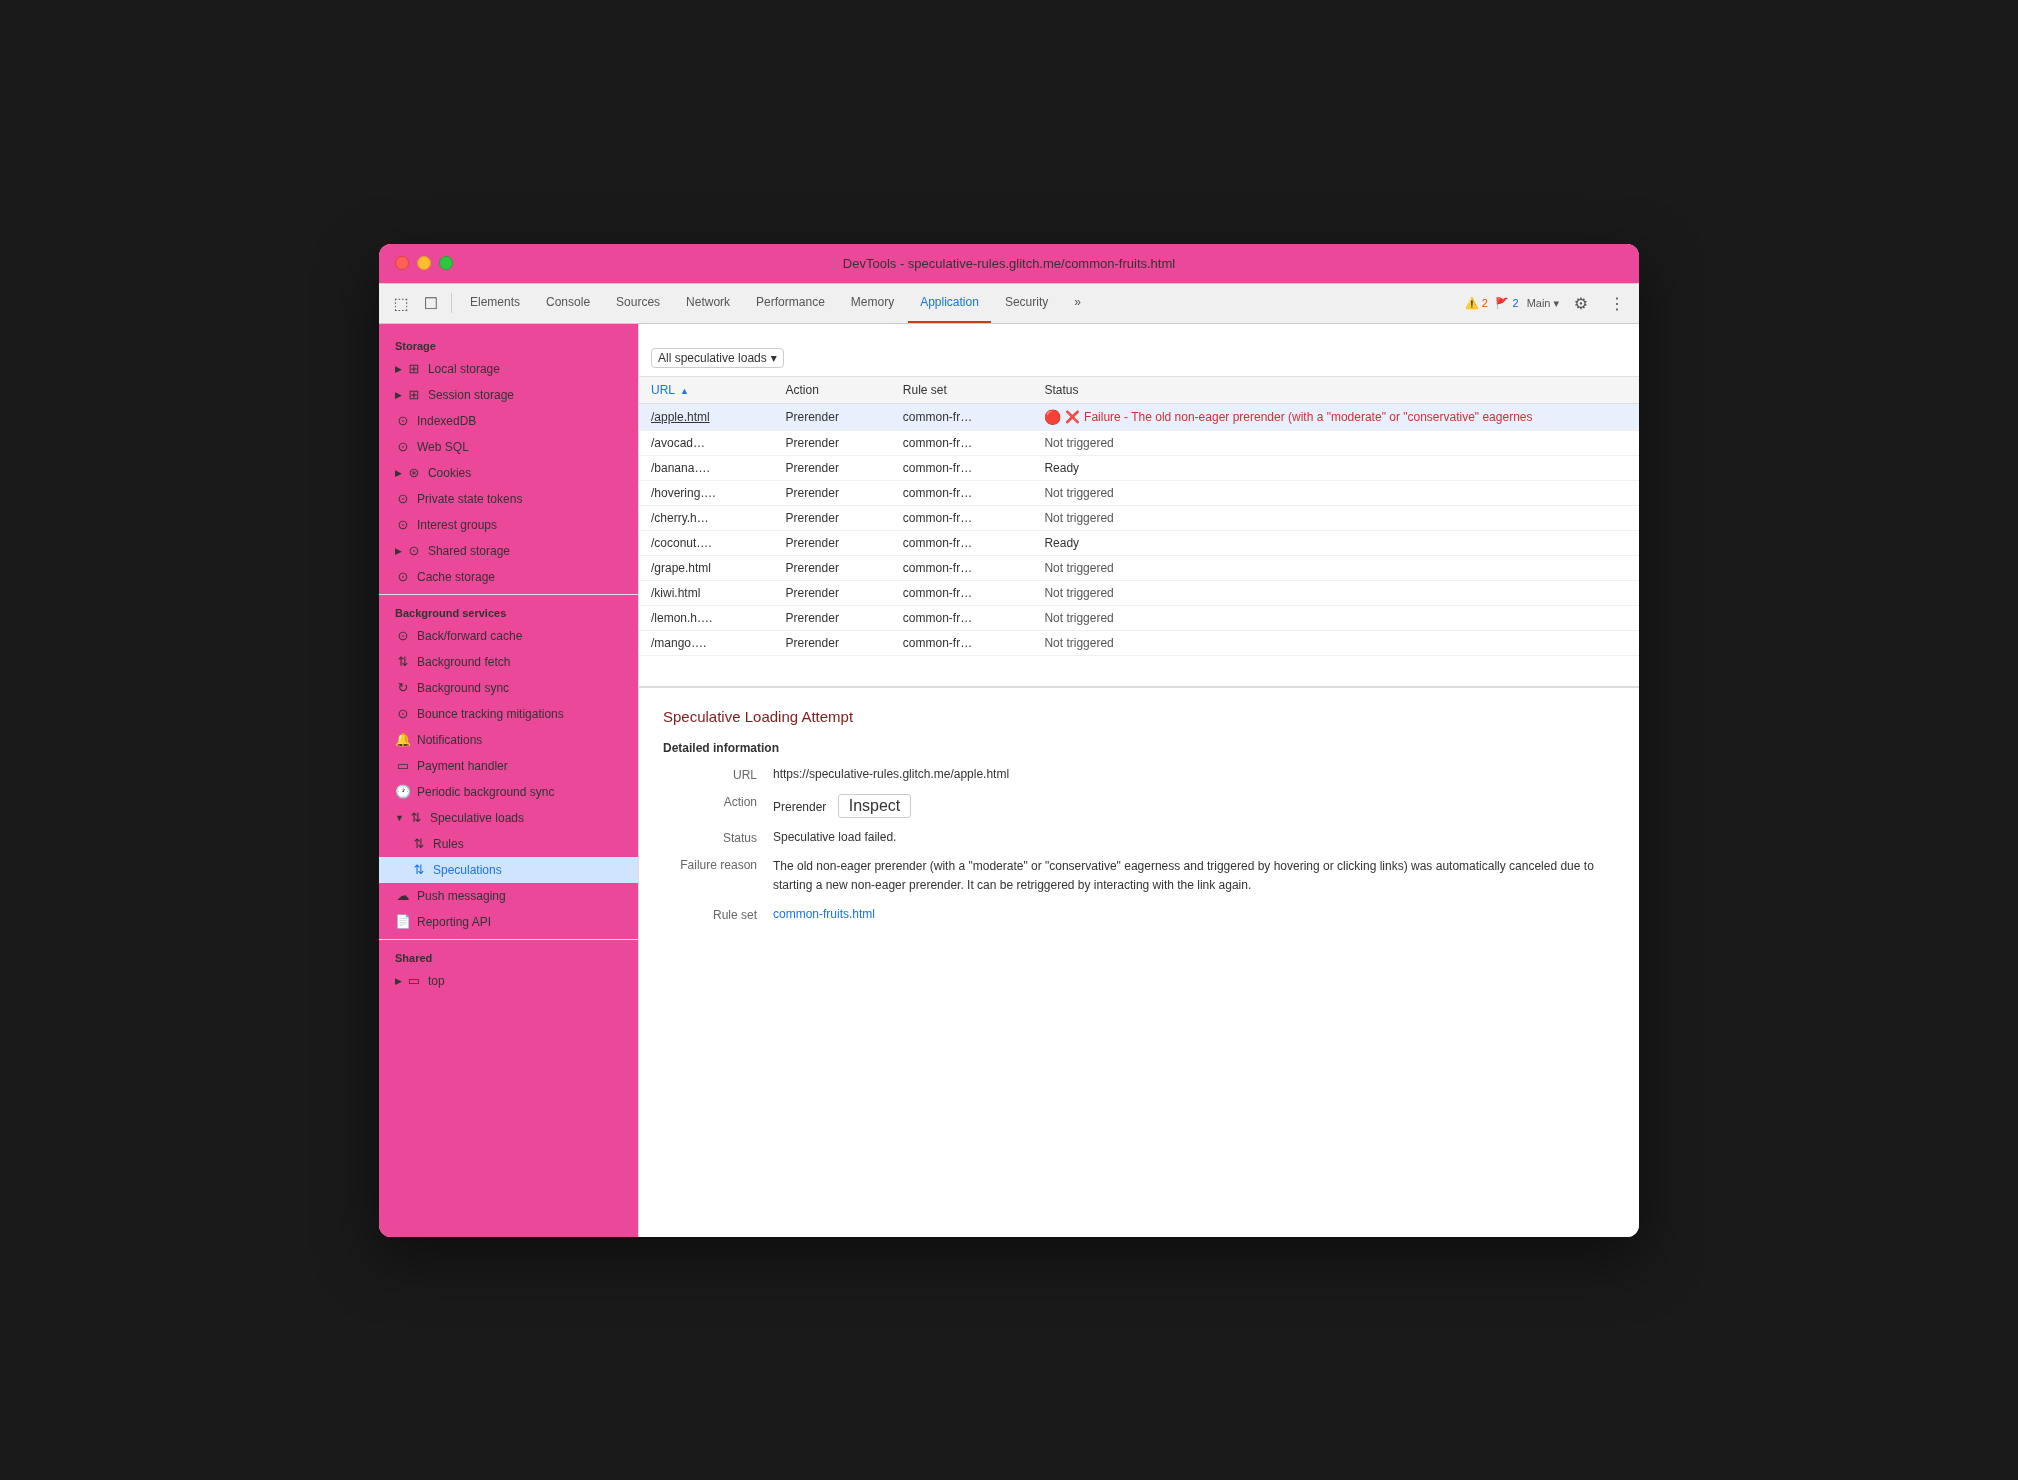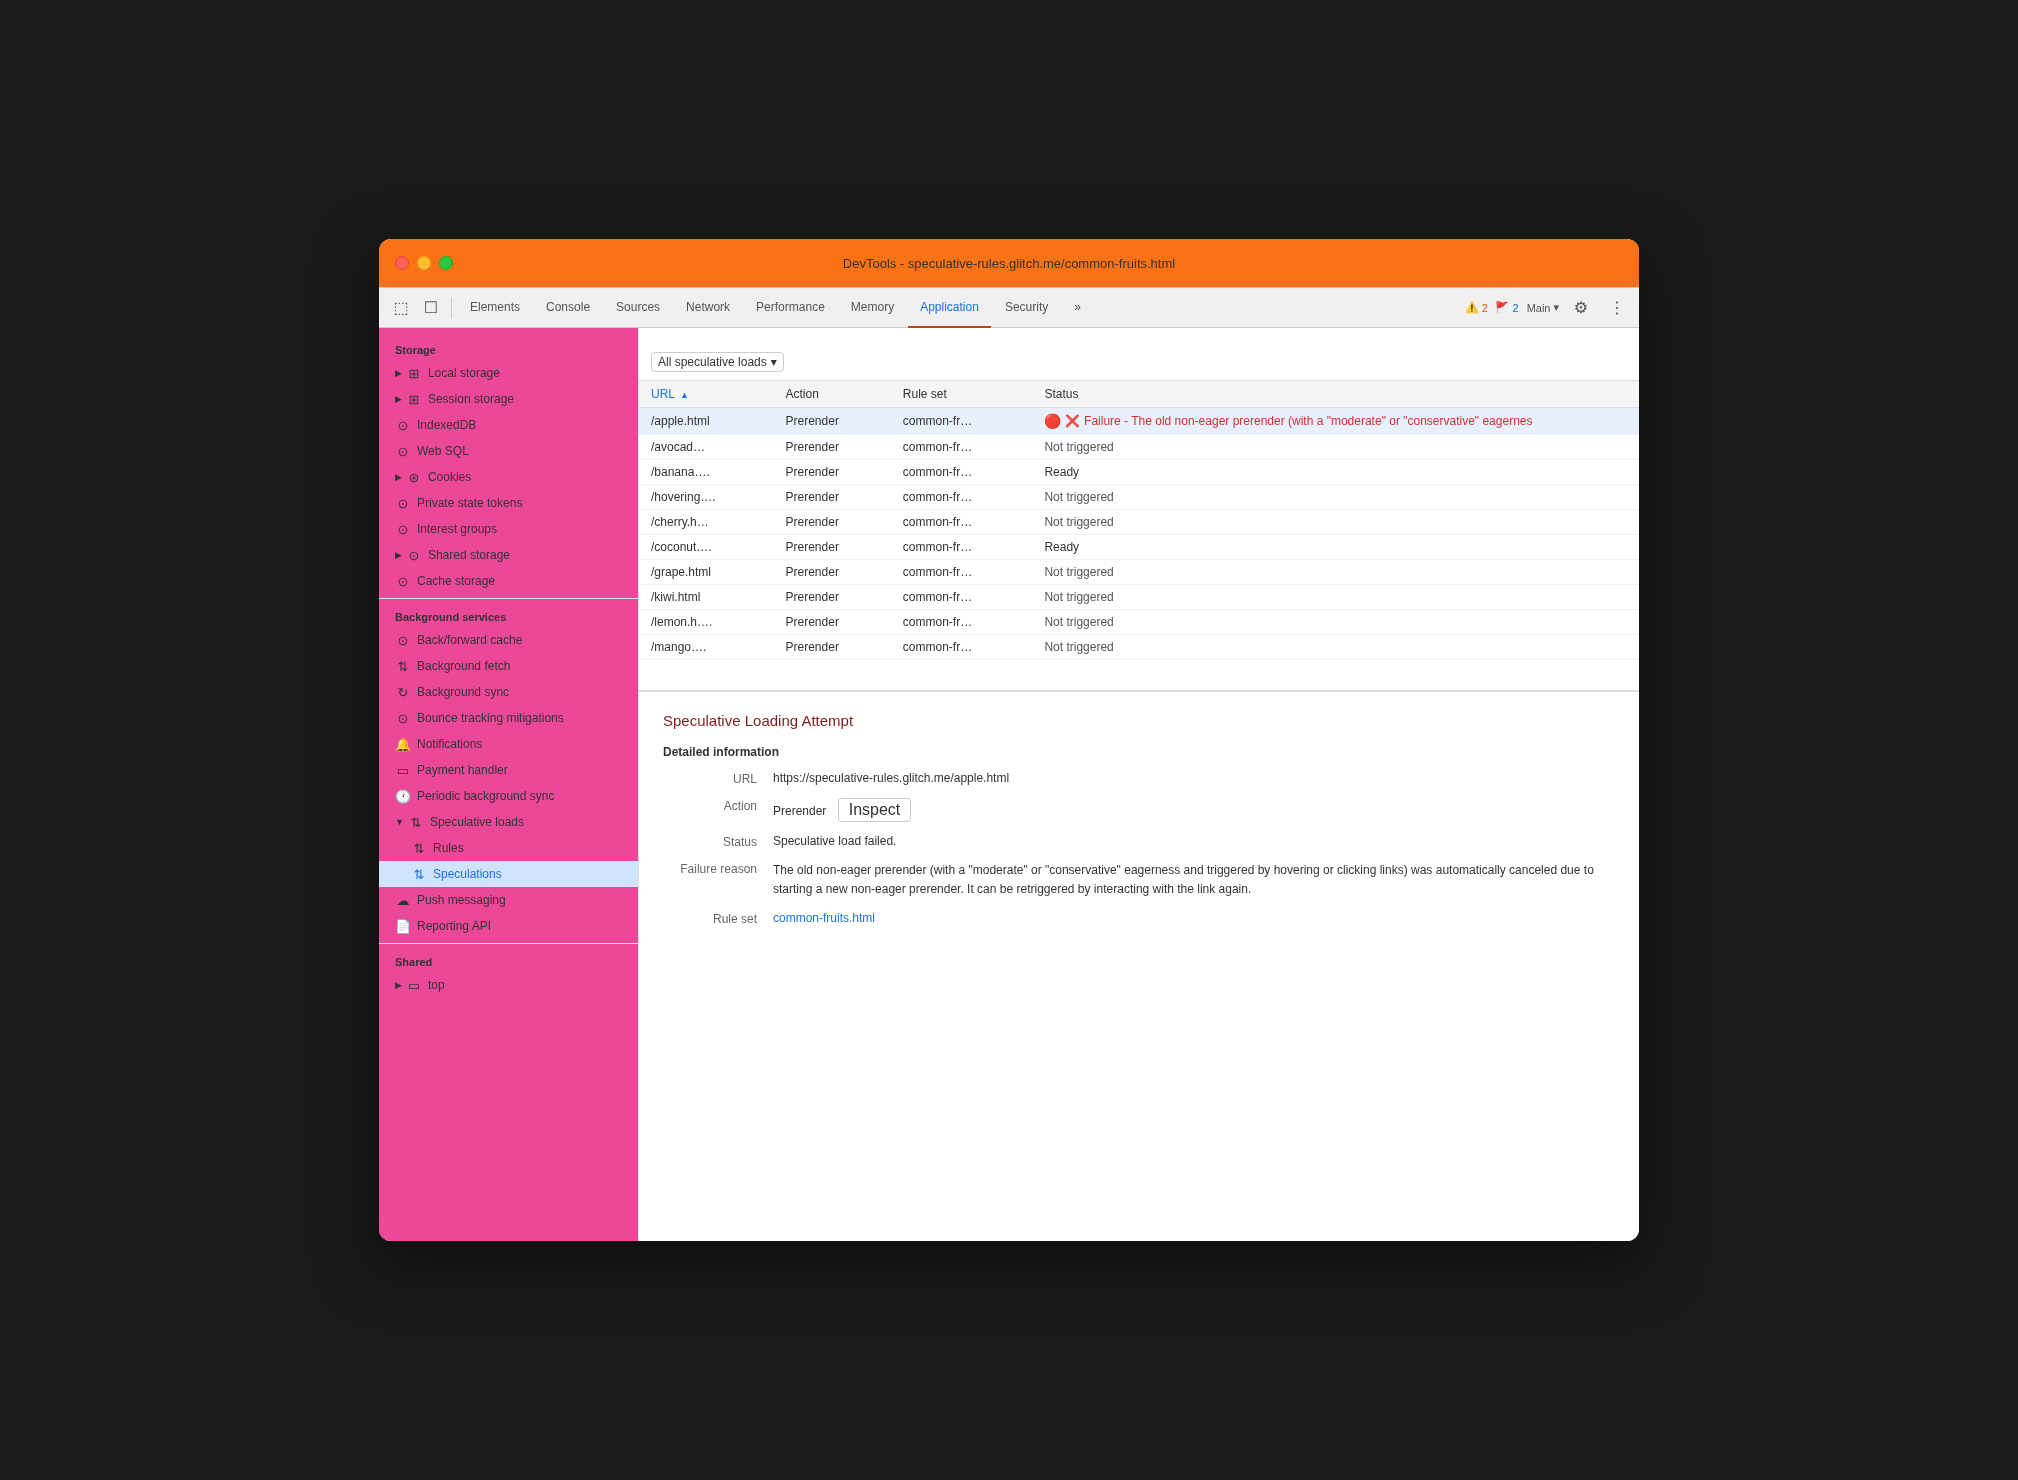--- a/index.html
+++ b/index.html
@@ -12,22 +12,22 @@
       font-family: -apple-system, BlinkMacSystemFont, 'Helvetica Neue', Arial, sans-serif;
     }
     .window {
       width: 1260px;
       background: #f5f5f5;
       border-radius: 12px;
       box-shadow: 0 20px 60px rgba(0,0,0,0.5);
       overflow: hidden;
     }
     .titlebar {
-      background: #f97316;
-      height: 49px;
+      background: #ec4899;
+      height: 40px;
       display: flex;
       align-items: center;
       padding: 0 16px;
       border-bottom: 1px solid #ccc;
       position: relative;
     }
     .traffic-lights {
       display: flex;
       gap: 8px;
     }
@@ -463,21 +463,21 @@
                 <th class="sorted">
                   URL <span class="sort-arrow">▲</span>
                 </th>
                 <th>Action</th>
                 <th>Rule set</th>
                 <th>Status</th>
               </tr>
             </thead>
             <tbody id="table-body">
             <tr class="selected">
-                  <td style="max-width: 120px;">/apple.html</td>
+                  <td style="max-width: 120px; text-decoration: underline;">/apple.html</td>
                   <td>Prerender</td>
                   <td>common-fr…</td>
                   <td style="max-width: 400px; overflow: hidden; text-overflow: ellipsis;">
                     <span class="status-failure"><span class="error-icon">🔴</span>❌ Failure - The old non-eager prerender (with a "moderate" or "conservative" eagernes</span>
                   </td>
                 </tr>
                 <tr>
                   <td style="max-width: 120px;">/avocad…</td>
                   <td>Prerender</td>
                   <td>common-fr…</td>

